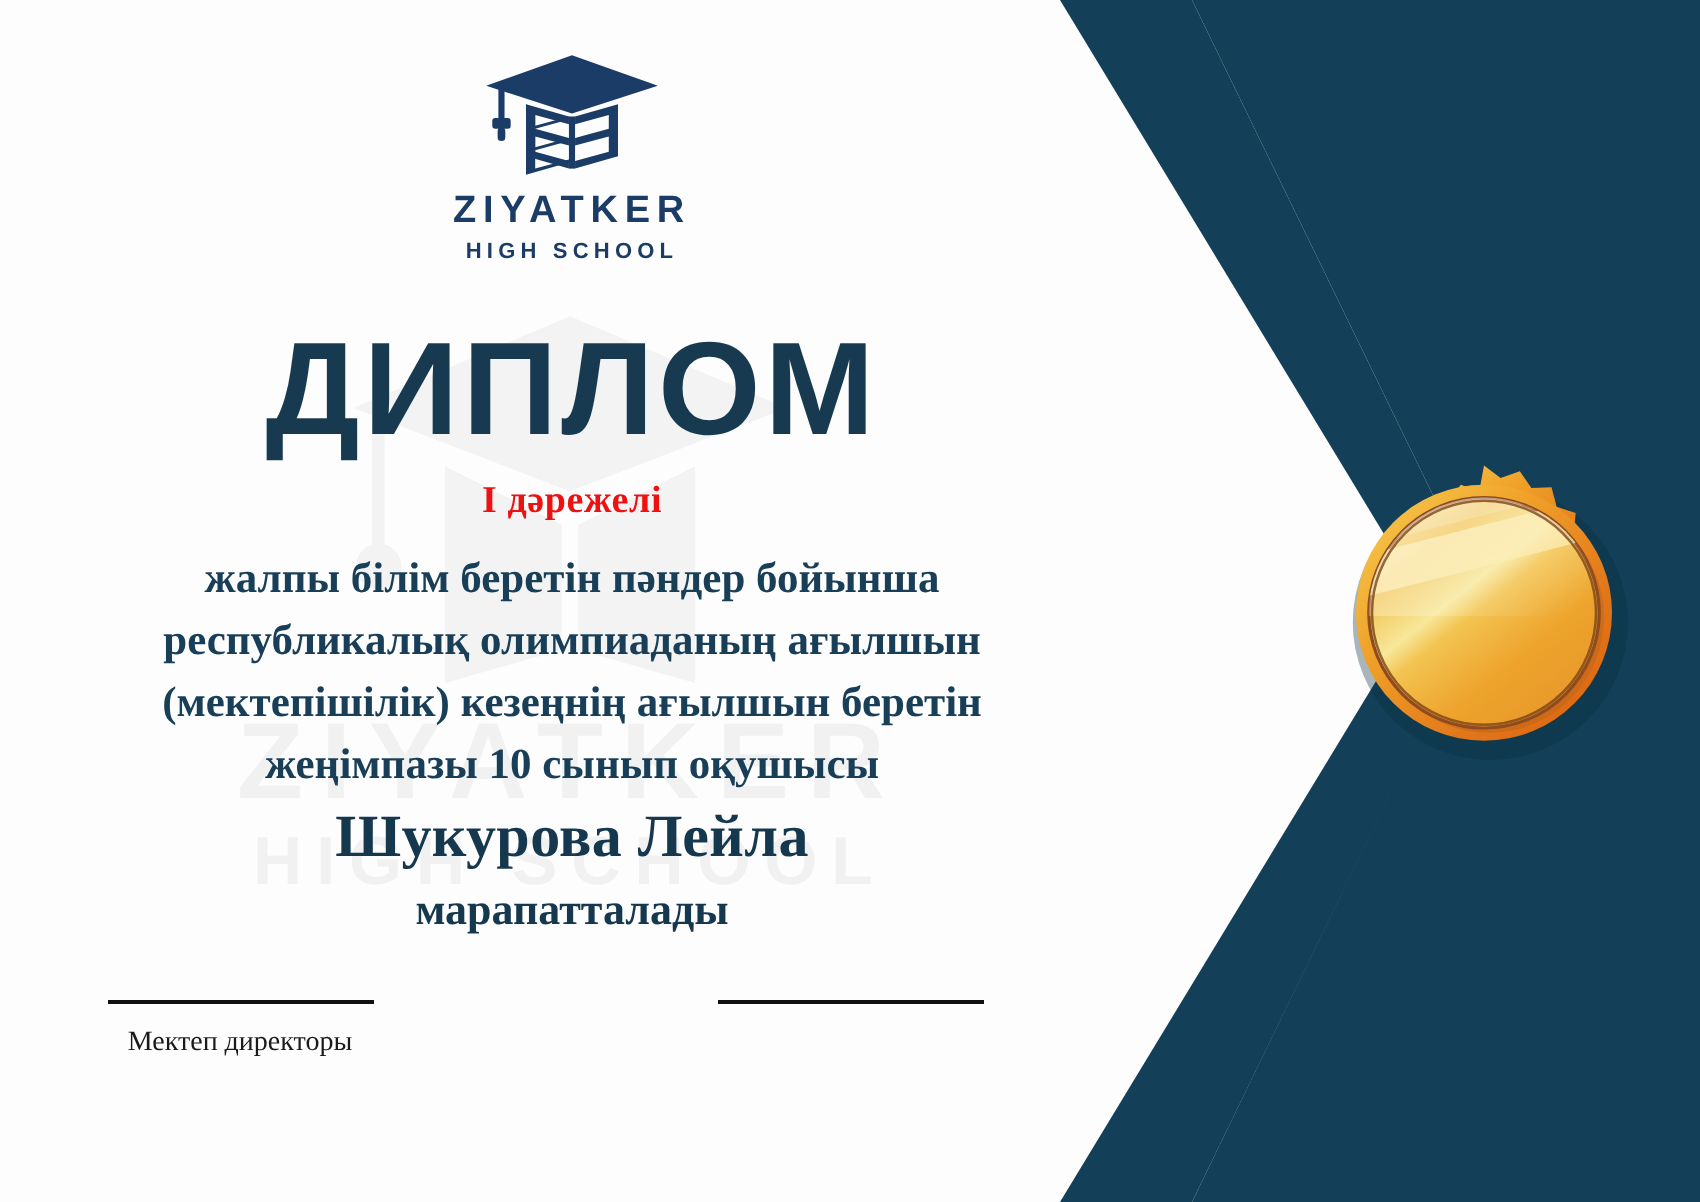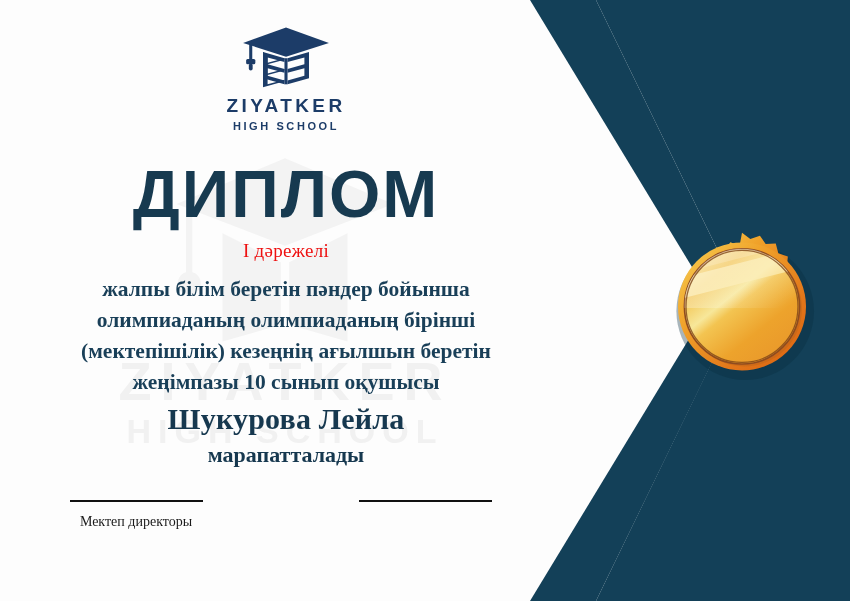--- a/index.html
+++ b/index.html
@@ -104,21 +104,21 @@
     font-size: 66px;
     font-weight: 700;
     letter-spacing: 2px;
     color: #173a50;
     margin-top: 29px;
     line-height: 1;
   }
   .degree {
     font-family: "Liberation Serif", serif;
     font-size: 19px;
-    font-weight: 400;
+    font-weight: 700;
     color: #ee1111;
     margin-top: 13px;
     letter-spacing: 0.3px;
   }
 
   
   .body-text {
     margin-top: 12px;
     text-align: center;
     color: #193f58;
@@ -161,21 +161,21 @@
     height: 2px;
     background: #111111;
     margin: 0 auto 12px auto;
   }
   .sig-label {
     font-family: "Liberation Serif", "DejaVu Serif", serif;
     font-size: 14px;
     color: #1a1a1a;
     white-space: nowrap;
   }
-  #sig-director { left: 36px; top: 0; width: 200px; }
+  #sig-director { left: 20px; top: 0; width: 200px; }
   #sig-director .sig-line { width: 133px; }
   #sig-deputy { left: 300px; top: 0; width: 250px; }
   #sig-deputy .sig-line { width: 133px; }
 
   
   .seal {
     position: absolute;
     left: 662px;
     top: 228px;
     width: 160px;
@@ -235,21 +235,21 @@
       </svg>
       <div class="logo-name">ZIYATKER</div>
       <div class="logo-sub">HIGH SCHOOL</div>
     </div>
 
     <div class="title">ДИПЛОМ</div>
     <div class="degree">I дәрежелі</div>
 
     <div class="body-text">
       <span class="line">жалпы білім беретін пәндер бойынша</span>
-      <span class="line">олимпиаданың олимпиаданың бірінші</span>
+      <span class="line">республикалық олимпиаданың ағылшын</span>
       <span class="line">(мектепішілік) кезеңнің ағылшын беретін</span>
       <span class="line">жеңімпазы 10 сынып оқушысы</span>
       <span class="recipient">Шукурова Лейла</span>
       <span class="closing">марапатталады</span>
     </div>
   </div>
 
   <div class="signatures">
     <div class="sig" id="sig-director">
       <div class="sig-line"></div>

